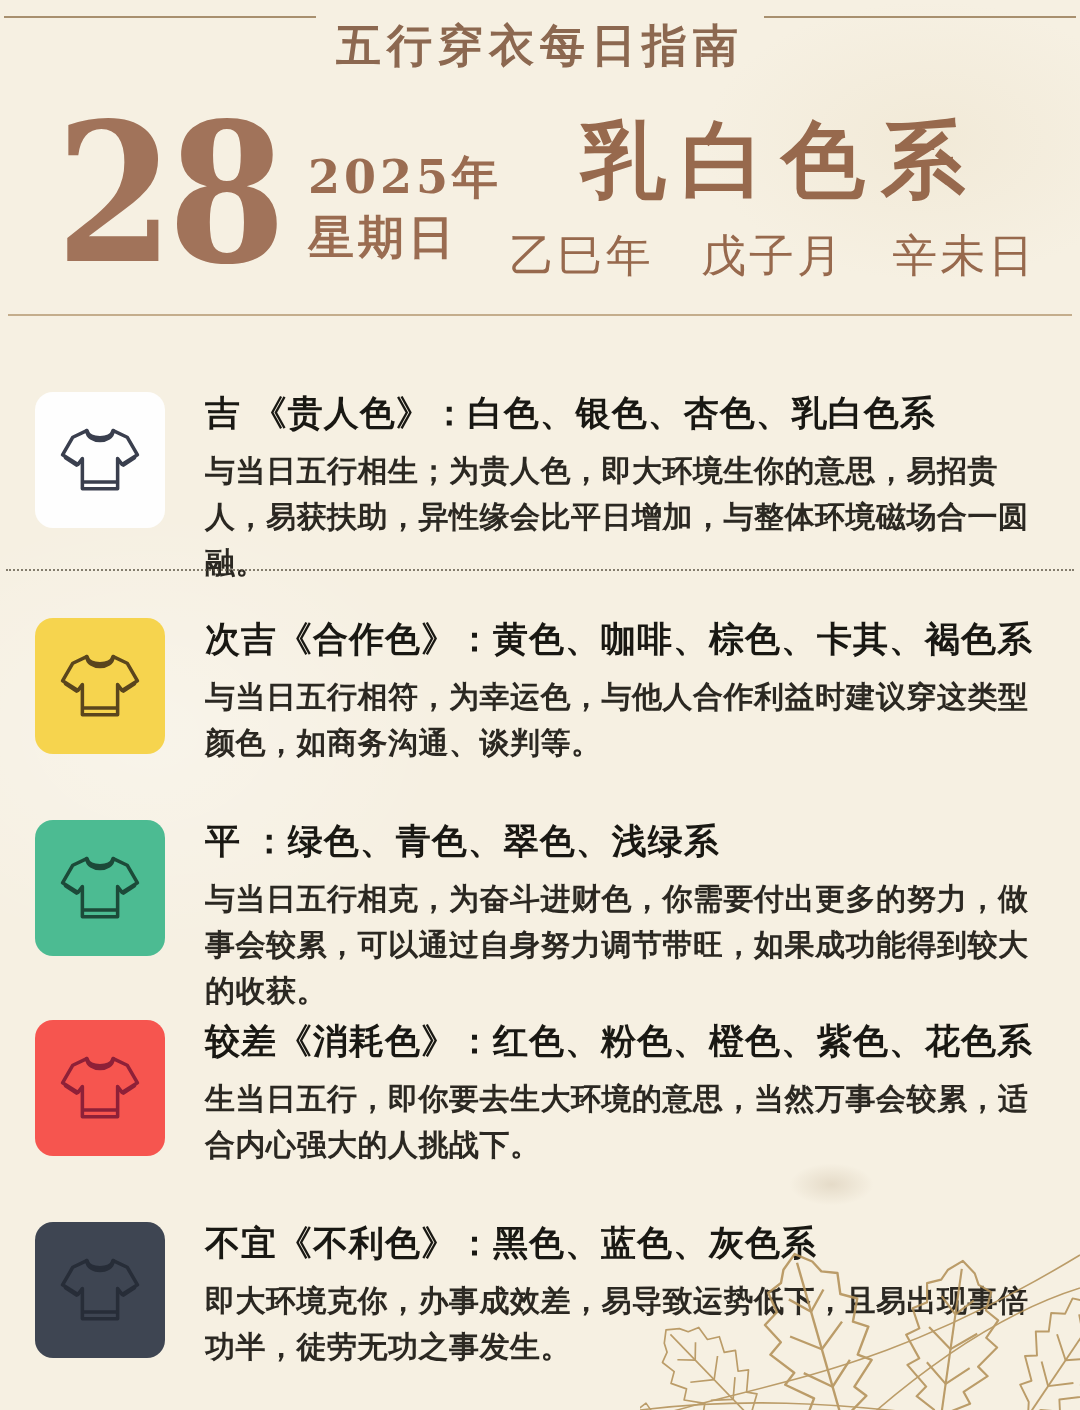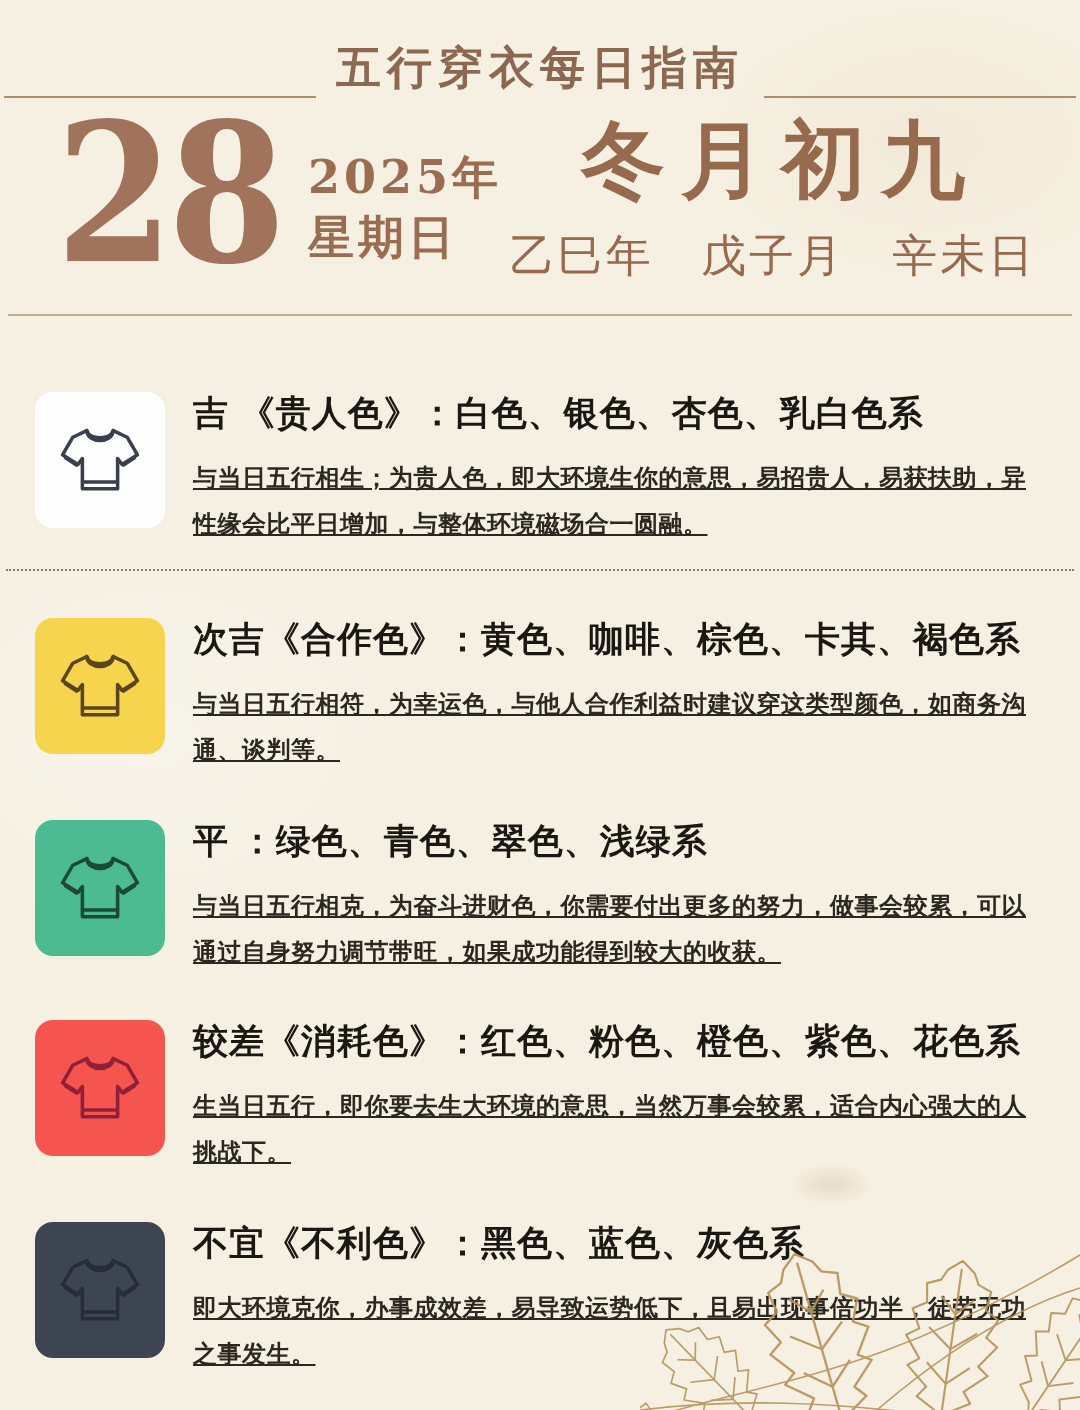--- a/index.html
+++ b/index.html
@@ -6,75 +6,75 @@
   .page{
     position:relative; width:1080px; height:1410px; overflow:hidden;
     background:
       radial-gradient(ellipse 320px 200px at 86% 10%, rgba(236,226,203,.45), transparent 70%),
       radial-gradient(ellipse 60px 30px at 77% 84%, rgba(150,122,82,.18), transparent 70%),
       radial-gradient(ellipse 420px 320px at 14% 52%, rgba(255,255,255,.28), transparent 70%),
       #f6f0e2;
     font-family:"Liberation Sans", sans-serif;
   }
   
-  .hd-row{position:absolute; top:24px; left:0; right:0; height:74px;
-    display:flex; align-items:flex-end; padding:0 4px; box-sizing:border-box;}
+  .hd-row{position:absolute; top:16px; left:0; right:0; height:74px;
+    display:flex; align-items:flex-start; padding:0 4px; box-sizing:border-box;}
   .hd-line{flex:1; height:2px; background:#a8906f;}
   .hd-title{margin:0 20px; font-family:"DejaVu Serif", serif; font-weight:700;
     font-size:45px; letter-spacing:6px; color:#8c6850; white-space:nowrap;}
   
   .big-day{position:absolute; left:56px; top:98px; font-family:"DejaVu Serif", serif;
     font-weight:700; font-size:192px; line-height:1; letter-spacing:-6px; color:#a1735a;
     transform:scaleX(.88); transform-origin:left top;}
   .date-col{position:absolute; left:308px; top:112px; font-family:"DejaVu Serif", serif;
     font-weight:700; font-size:46px; line-height:60px; color:#9a6c51; letter-spacing:4px;margin-top:35px;}
   .lunar-wrap{position:absolute; left:490px; top:116px; width:566px; text-align:center; color:#97694d;}
   .lunar-main{font-family:"DejaVu Serif", serif; font-weight:800; font-size:84px;
     line-height:1.05; letter-spacing:16px; text-indent:16px;}
   .lunar-sub{margin-top:22px; font-family:"DejaVu Serif", serif; font-weight:400;
     font-size:45px; letter-spacing:3px; word-spacing:30px; white-space:nowrap;}
   .rule{position:absolute; top:314px; left:8px; right:8px; height:2px; background:#c4ad8c;}
   .dashed-sep{position:absolute; top:569px; left:6px; right:6px; height:0;
     border-top:2px dotted rgba(92,86,70,.75);}
   
-  .section{position:absolute; left:35px; right:30px; display:flex; gap:28px; align-items:flex-start;}
+  .section{position:absolute; left:35px; right:30px; display:flex; gap:40px; align-items:flex-start;}
   .s1{top:392px}.s2{top:618px}.s3{top:820px}.s4{top:1020px}.s5{top:1222px}
   .tile{width:130px; height:136px; border-radius:18px; flex:none;
     display:flex; align-items:center; justify-content:center;}
   .tile svg{width:94px; height:94px; display:block;}
   .t-white{background:#fefefe; color:#3a3f4e;}
   .t-yellow{background:#f6d44e; color:#5a451d;}
   .t-green{background:#4cbb92; color:#1c4a39;}
   .t-red{background:#f6554f; color:#8e2038;}
   .t-dark{background:#3e4552; color:#272d38;}
   .sec-txt{flex:1; min-width:0;}
   .sec-title{font-size:35px; font-weight:900; color:#191813; letter-spacing:1px; line-height:1.2;}
-  .sec-body{margin-top:21px; font-size:24px; line-height:46px; color:#2b2822;
-    font-weight:600; letter-spacing:.5px;text-decoration:underline;}
+  .sec-body{margin-top:14px; font-size:30px; line-height:46px; color:#2b2822;
+    font-weight:600; letter-spacing:.5px;}
   
   .leaves{position:absolute; right:0; bottom:0; width:440px; height:250px; pointer-events:none;}
 </style>
 </head>
 <body>
 
 <div class="page">
 
   <div class="hd-row">
     <div class="hd-line"></div>
     <div class="hd-title">五行穿衣每日指南</div>
     <div class="hd-line"></div>
   </div>
 
   <div class="big-day">28</div>
   <div class="date-col">
     <div>2025年</div>
     <div>星期日</div>
   </div>
   <div class="lunar-wrap">
-    <div class="lunar-main">冬月初九</div>
+    <div class="lunar-main">乳白色系</div>
     <div class="lunar-sub">乙巳年 戊子月 辛未日</div>
   </div>
 
   <div class="rule"></div>
 
   <svg width="0" height="0" style="position:absolute">
     <defs>
       <g id="tshirt" fill="none" stroke="currentColor" stroke-width="2.4" stroke-linejoin="round" stroke-linecap="round">
         <path d="M23 12 C25 18.5 39 18.5 41 12 L50.5 16.5 L57.5 28.5 L47 35 L44 31 L44 51.5 L20 51.5 L20 31 L17 35 L6.5 28.5 L13.5 16.5 Z"></path>
         <path d="M23 12 C23.5 21 40.5 21 41 12"></path>

